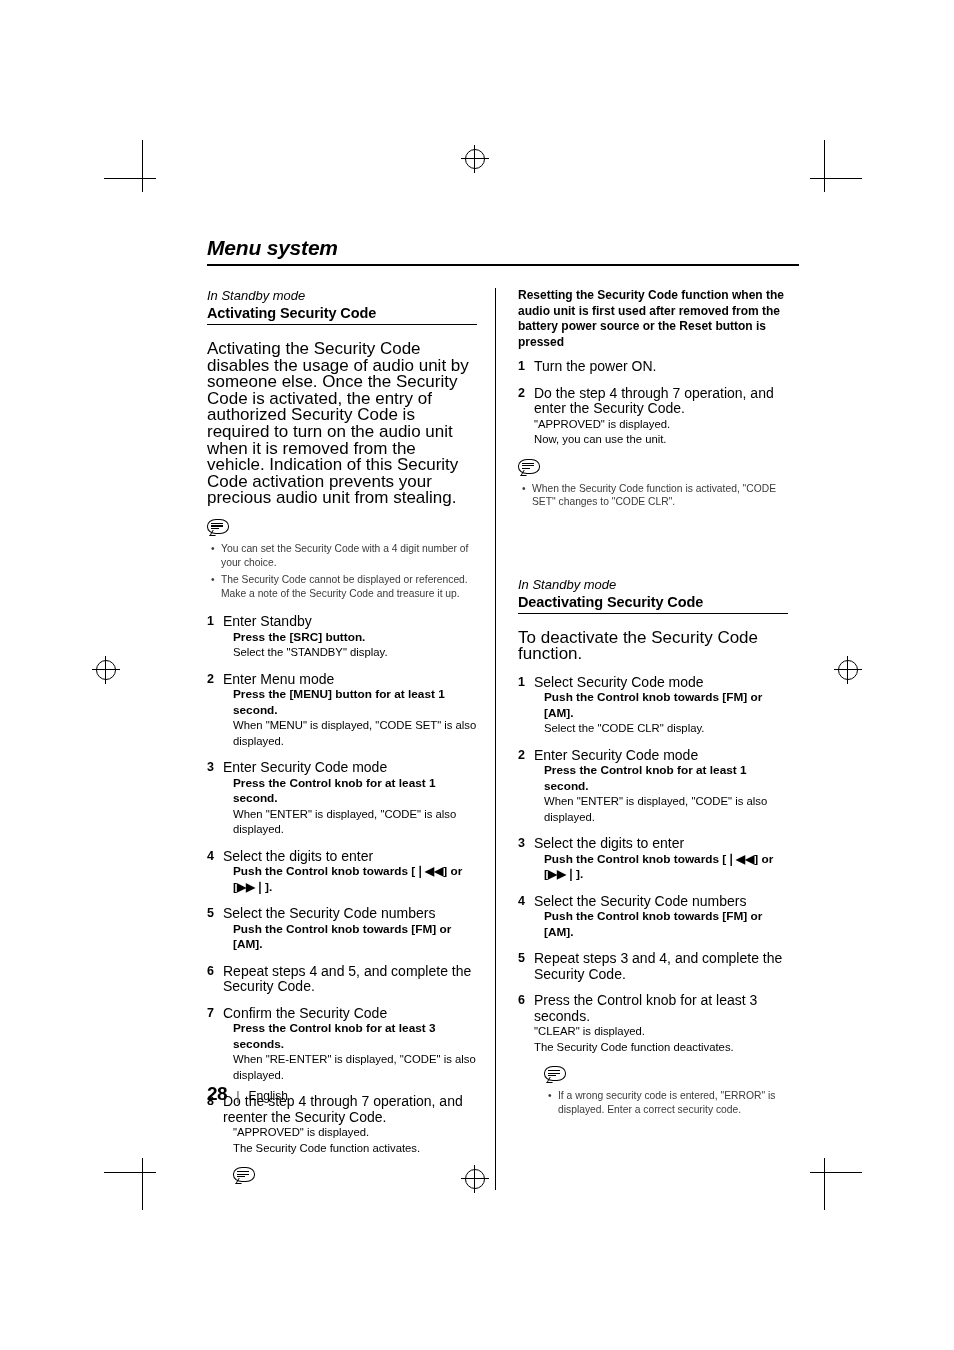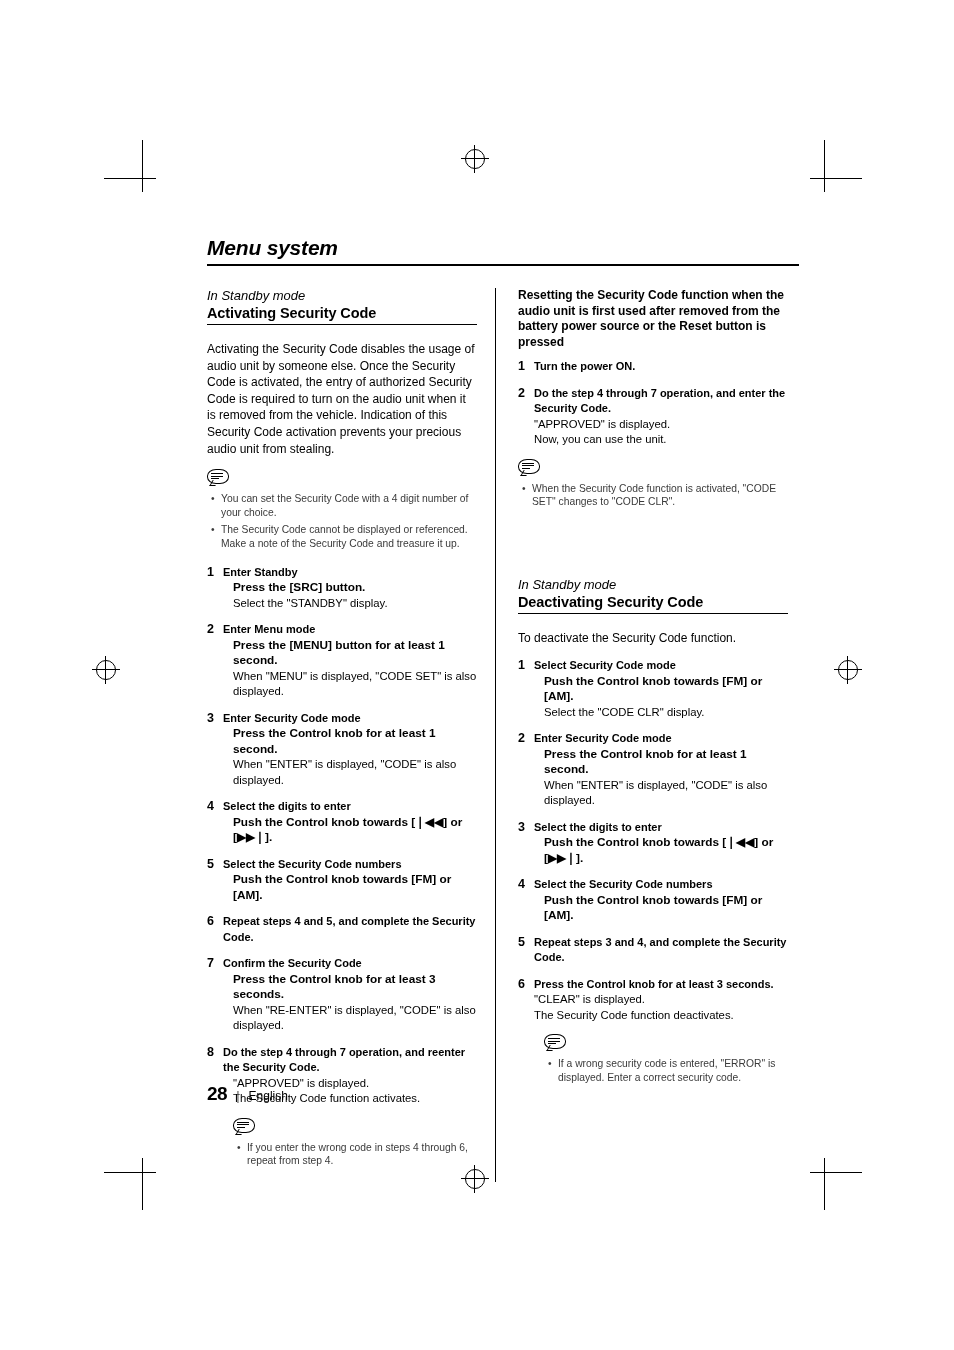--- a/index.html
+++ b/index.html
@@ -66,21 +66,21 @@
   }
   .sec-head {
     font-size: 14.5px;
     font-weight: bold;
     letter-spacing: -0.1px;
     margin: 0 0 3px 0;
   }
   .sec-rule { border-bottom: 1px solid #000; margin-bottom: 11px; }
 
   .para {
-    font-size: 12px;
+    font-size: 17px;
     line-height: 16.6px;
     margin: 16px 0 12px 0;
   }
 
   .italic-head {
     font-size: 12px;
     font-weight: bold;
     line-height: 15.5px;
     margin: 0 0 9px 0;
   }
@@ -133,22 +133,22 @@
     margin-bottom: 11px;
   }
   .step .num {
     position: absolute;
     left: 0;
     top: 0;
     font-size: 12.5px;
     font-weight: bold;
   }
   .step .t1 {
-    font-size: 11px;
-    font-weight: bold;
+    font-size: 14px;
+    font-weight: normal;
     line-height: 15.5px;
   }
   .step .t2 {
     font-size: 11.8px;
     font-weight: bold;
     line-height: 15.5px;
     padding-left: 10px;
   }
   .step .t3 {
     font-size: 11.3px;
@@ -305,23 +305,20 @@
       </div>
 
       <div class="note-block">
         <div class="note-icon">
           <div class="bub"></div>
             <div class="tail"></div>
           <div class="l1"></div>
             <div class="l2"></div>
             <div class="l3"></div>
         </div>
-        <ul class="notes">
-          <li>If you enter the wrong code in steps 4 through 6, repeat from step 4.</li>
-        </ul>
       </div>
 
     </div>
 
     <div class="col col-right">
 
       <div class="italic-head">Resetting the Security Code function when the audio unit is first used after removed from the battery power source or the Reset button is pressed</div>
 
       <div class="step">
         <span class="num">1</span>

